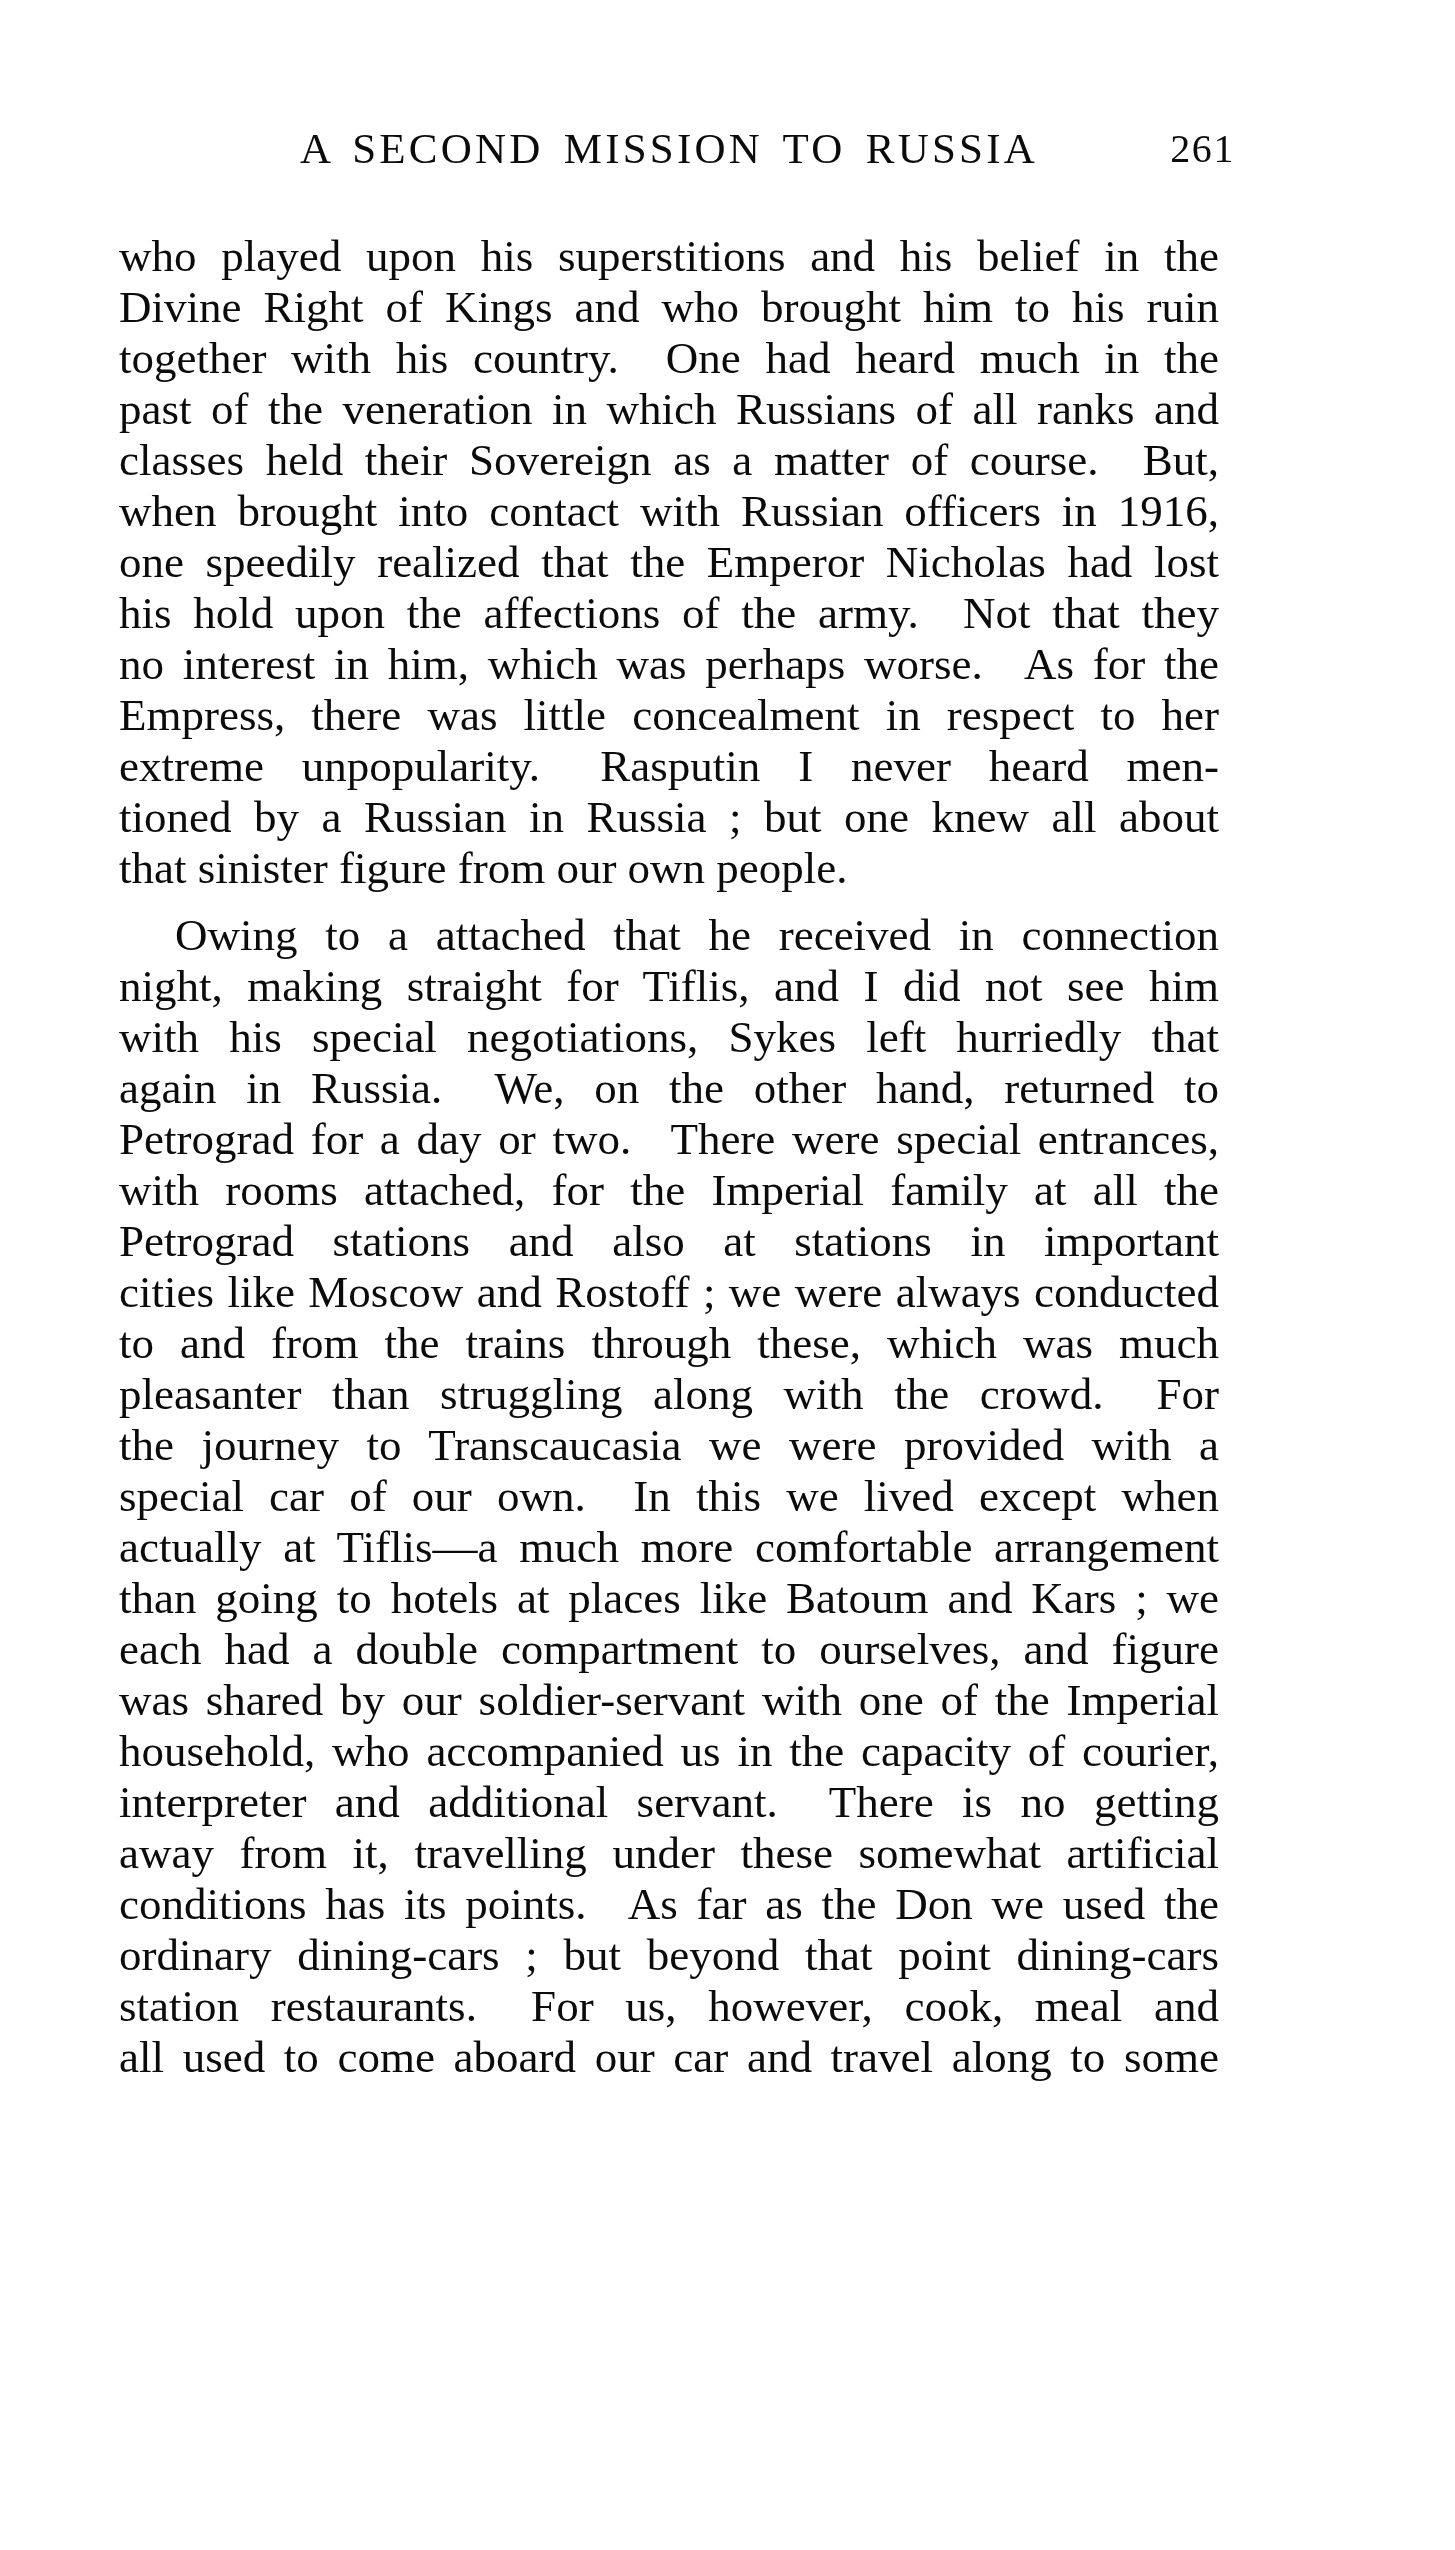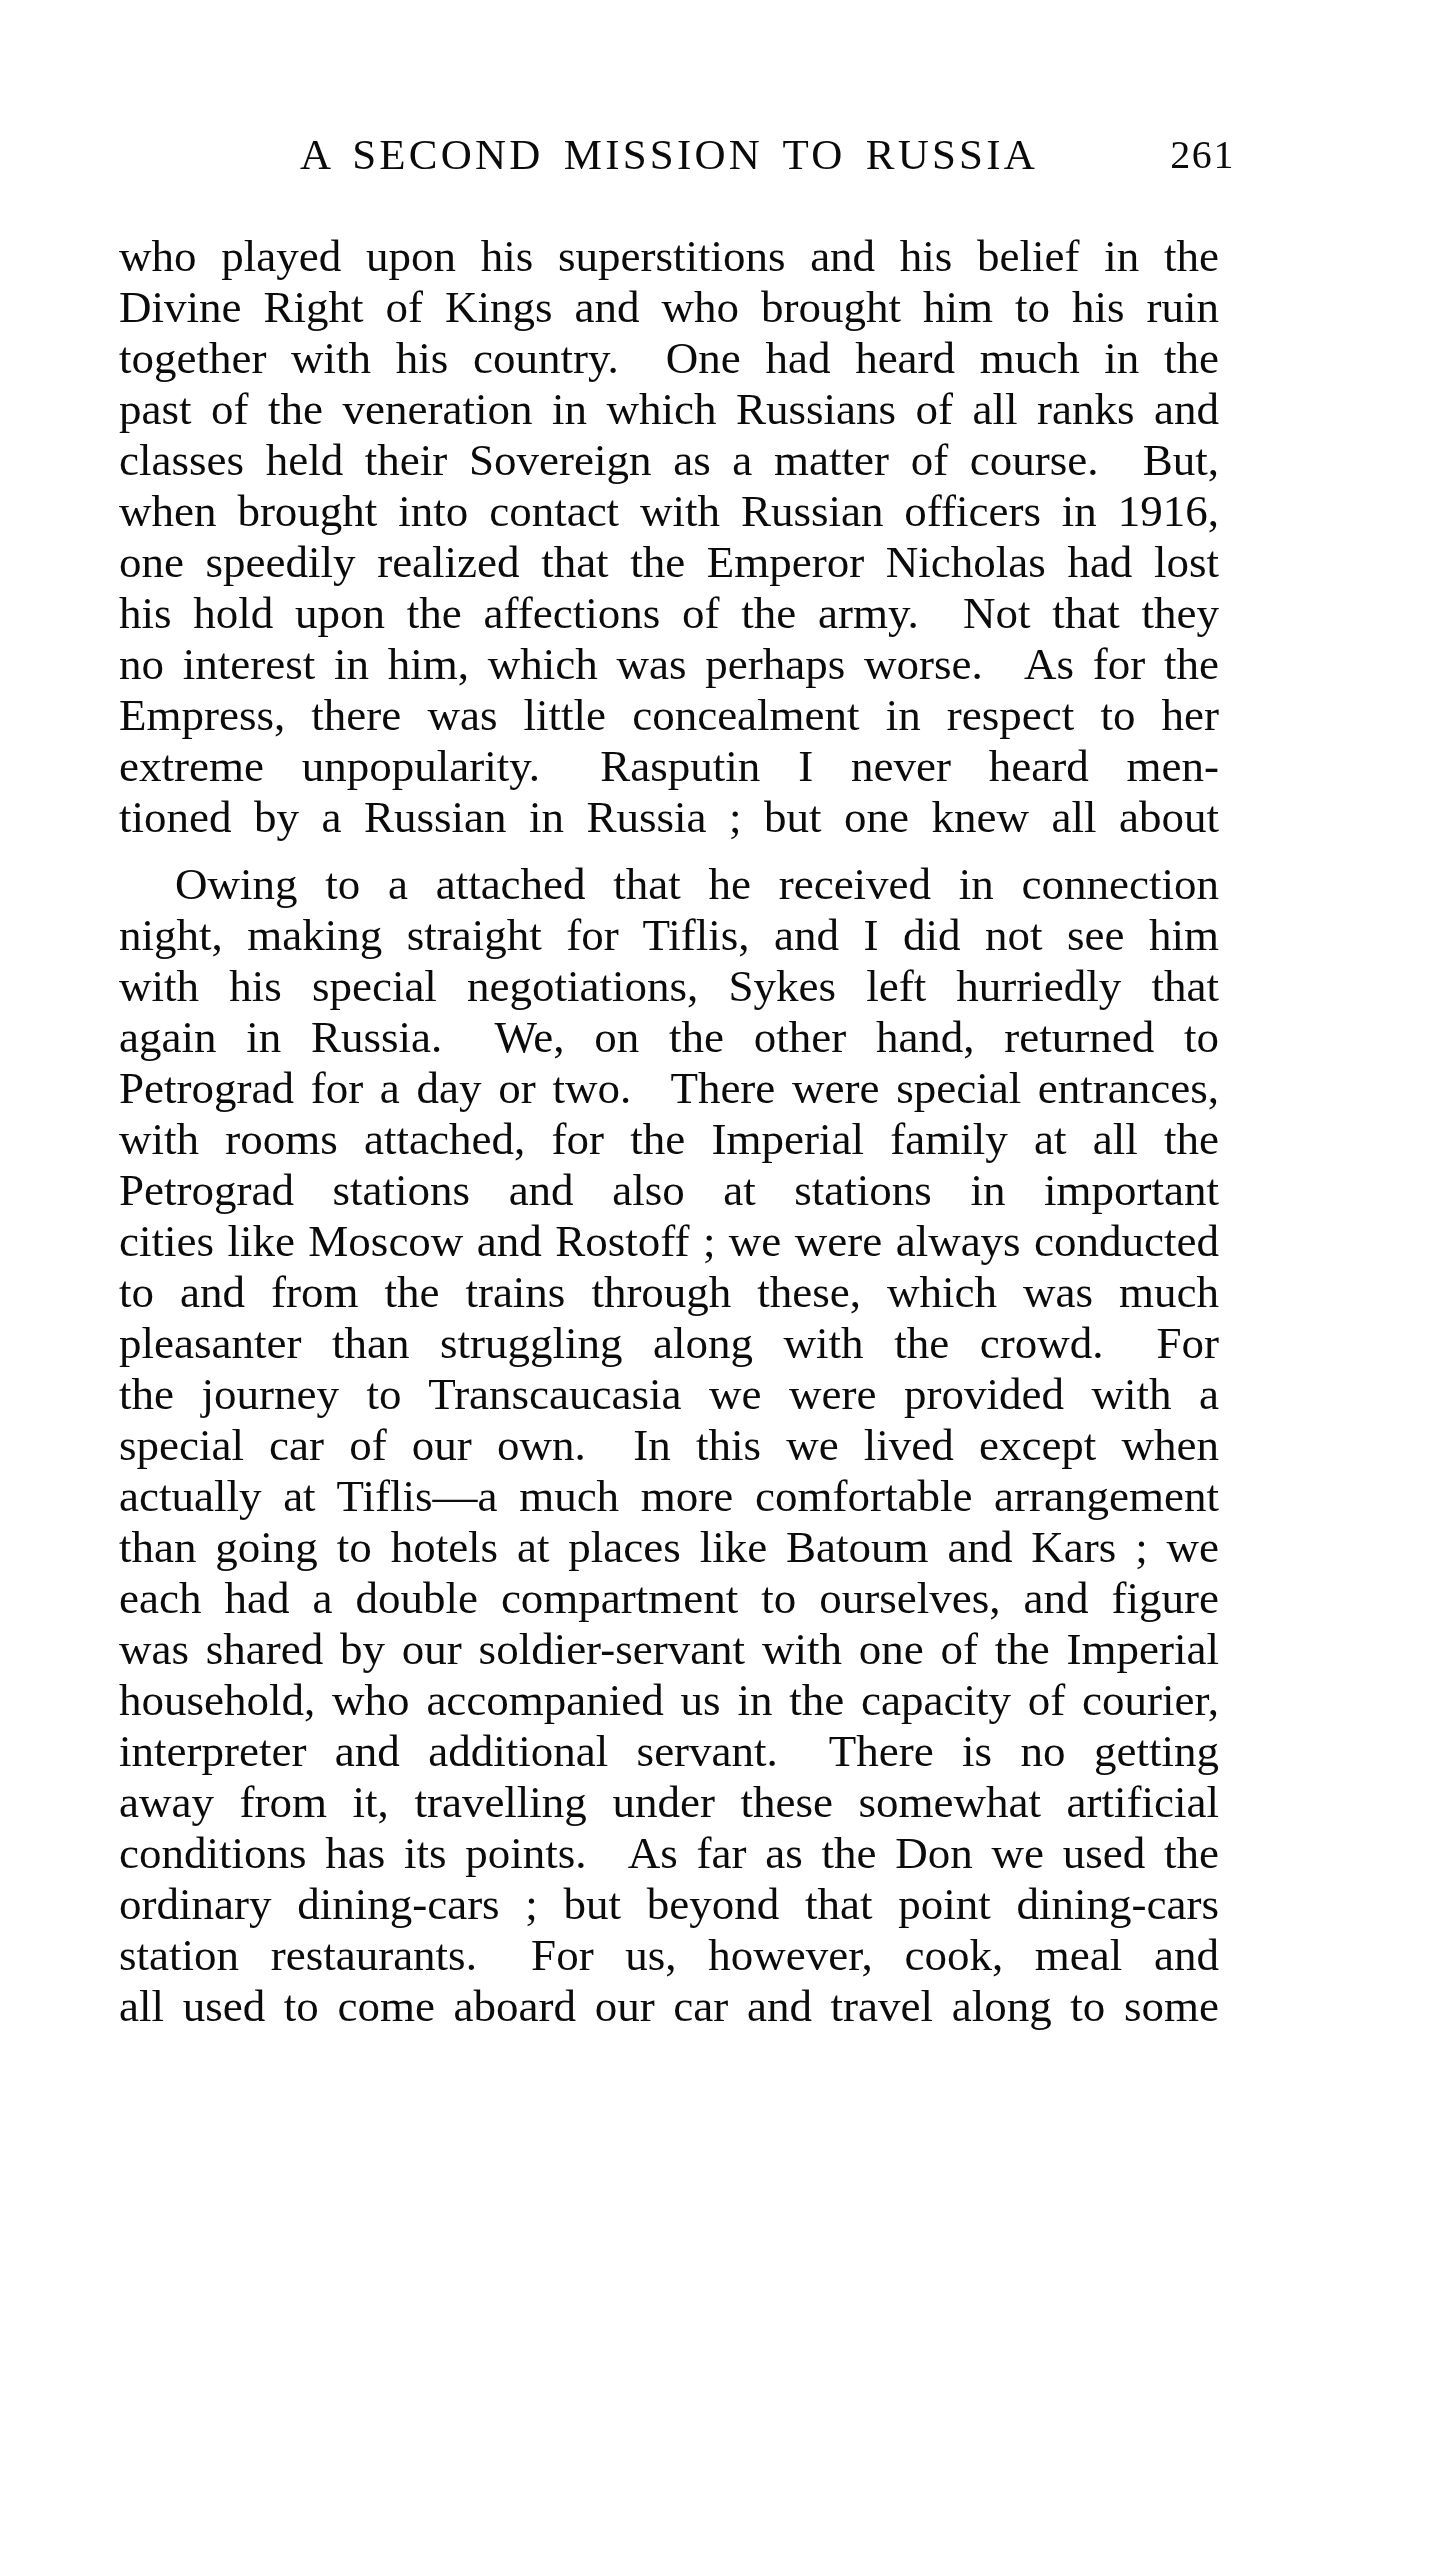--- a/index.html
+++ b/index.html
@@ -16,21 +16,20 @@
     font-family:"Liberation Serif","DejaVu Serif",serif;
     overflow:hidden;
   }
   .running-head{
     position:absolute;
     left:103px;
     top:126px;
     width:1132px;
     height:47px;
     line-height:45px;
-    margin-top:6px;
   }
   .head-title{
     text-align:center;
     font-size:43px;
     letter-spacing:3.2px;
     word-spacing:6.4px;
     white-space:nowrap;
   }
   .page-number{
     position:absolute;
@@ -78,20 +77,21 @@
         <div class="line">together with his country.  One had heard much in the</div>
         <div class="line">past of the veneration in which Russians of all ranks and</div>
         <div class="line">classes held their Sovereign as a matter of course.  But,</div>
         <div class="line">when brought into contact with Russian officers in 1916,</div>
         <div class="line">one speedily realized that the Emperor Nicholas had lost</div>
         <div class="line">his hold upon the affections of the army.  Not that they</div>
         <div class="line">no interest in him, which was perhaps worse.  As for the</div>
         <div class="line">Empress, there was little concealment in respect to her</div>
         <div class="line">extreme unpopularity.  Rasputin I never heard men-</div>
         <div class="line">tioned by a Russian in Russia ; but one knew all about</div>
+        <div class="line unjustified">that sinister figure from our own people.</div>
       </div>
       <div class="paragraph">
         <div class="line indent">Owing to a attached that he received in connection</div>
         <div class="line">night, making straight for Tiflis, and I did not see him</div>
         <div class="line">with his special negotiations, Sykes left hurriedly that</div>
         <div class="line">again in Russia.  We, on the other hand, returned to</div>
         <div class="line">Petrograd for a day or two.  There were special entrances,</div>
         <div class="line">with rooms attached, for the Imperial family at all the</div>
         <div class="line">Petrograd stations and also at stations in important</div>
         <div class="line">cities like Moscow and Rostoff ; we were always conducted</div>

